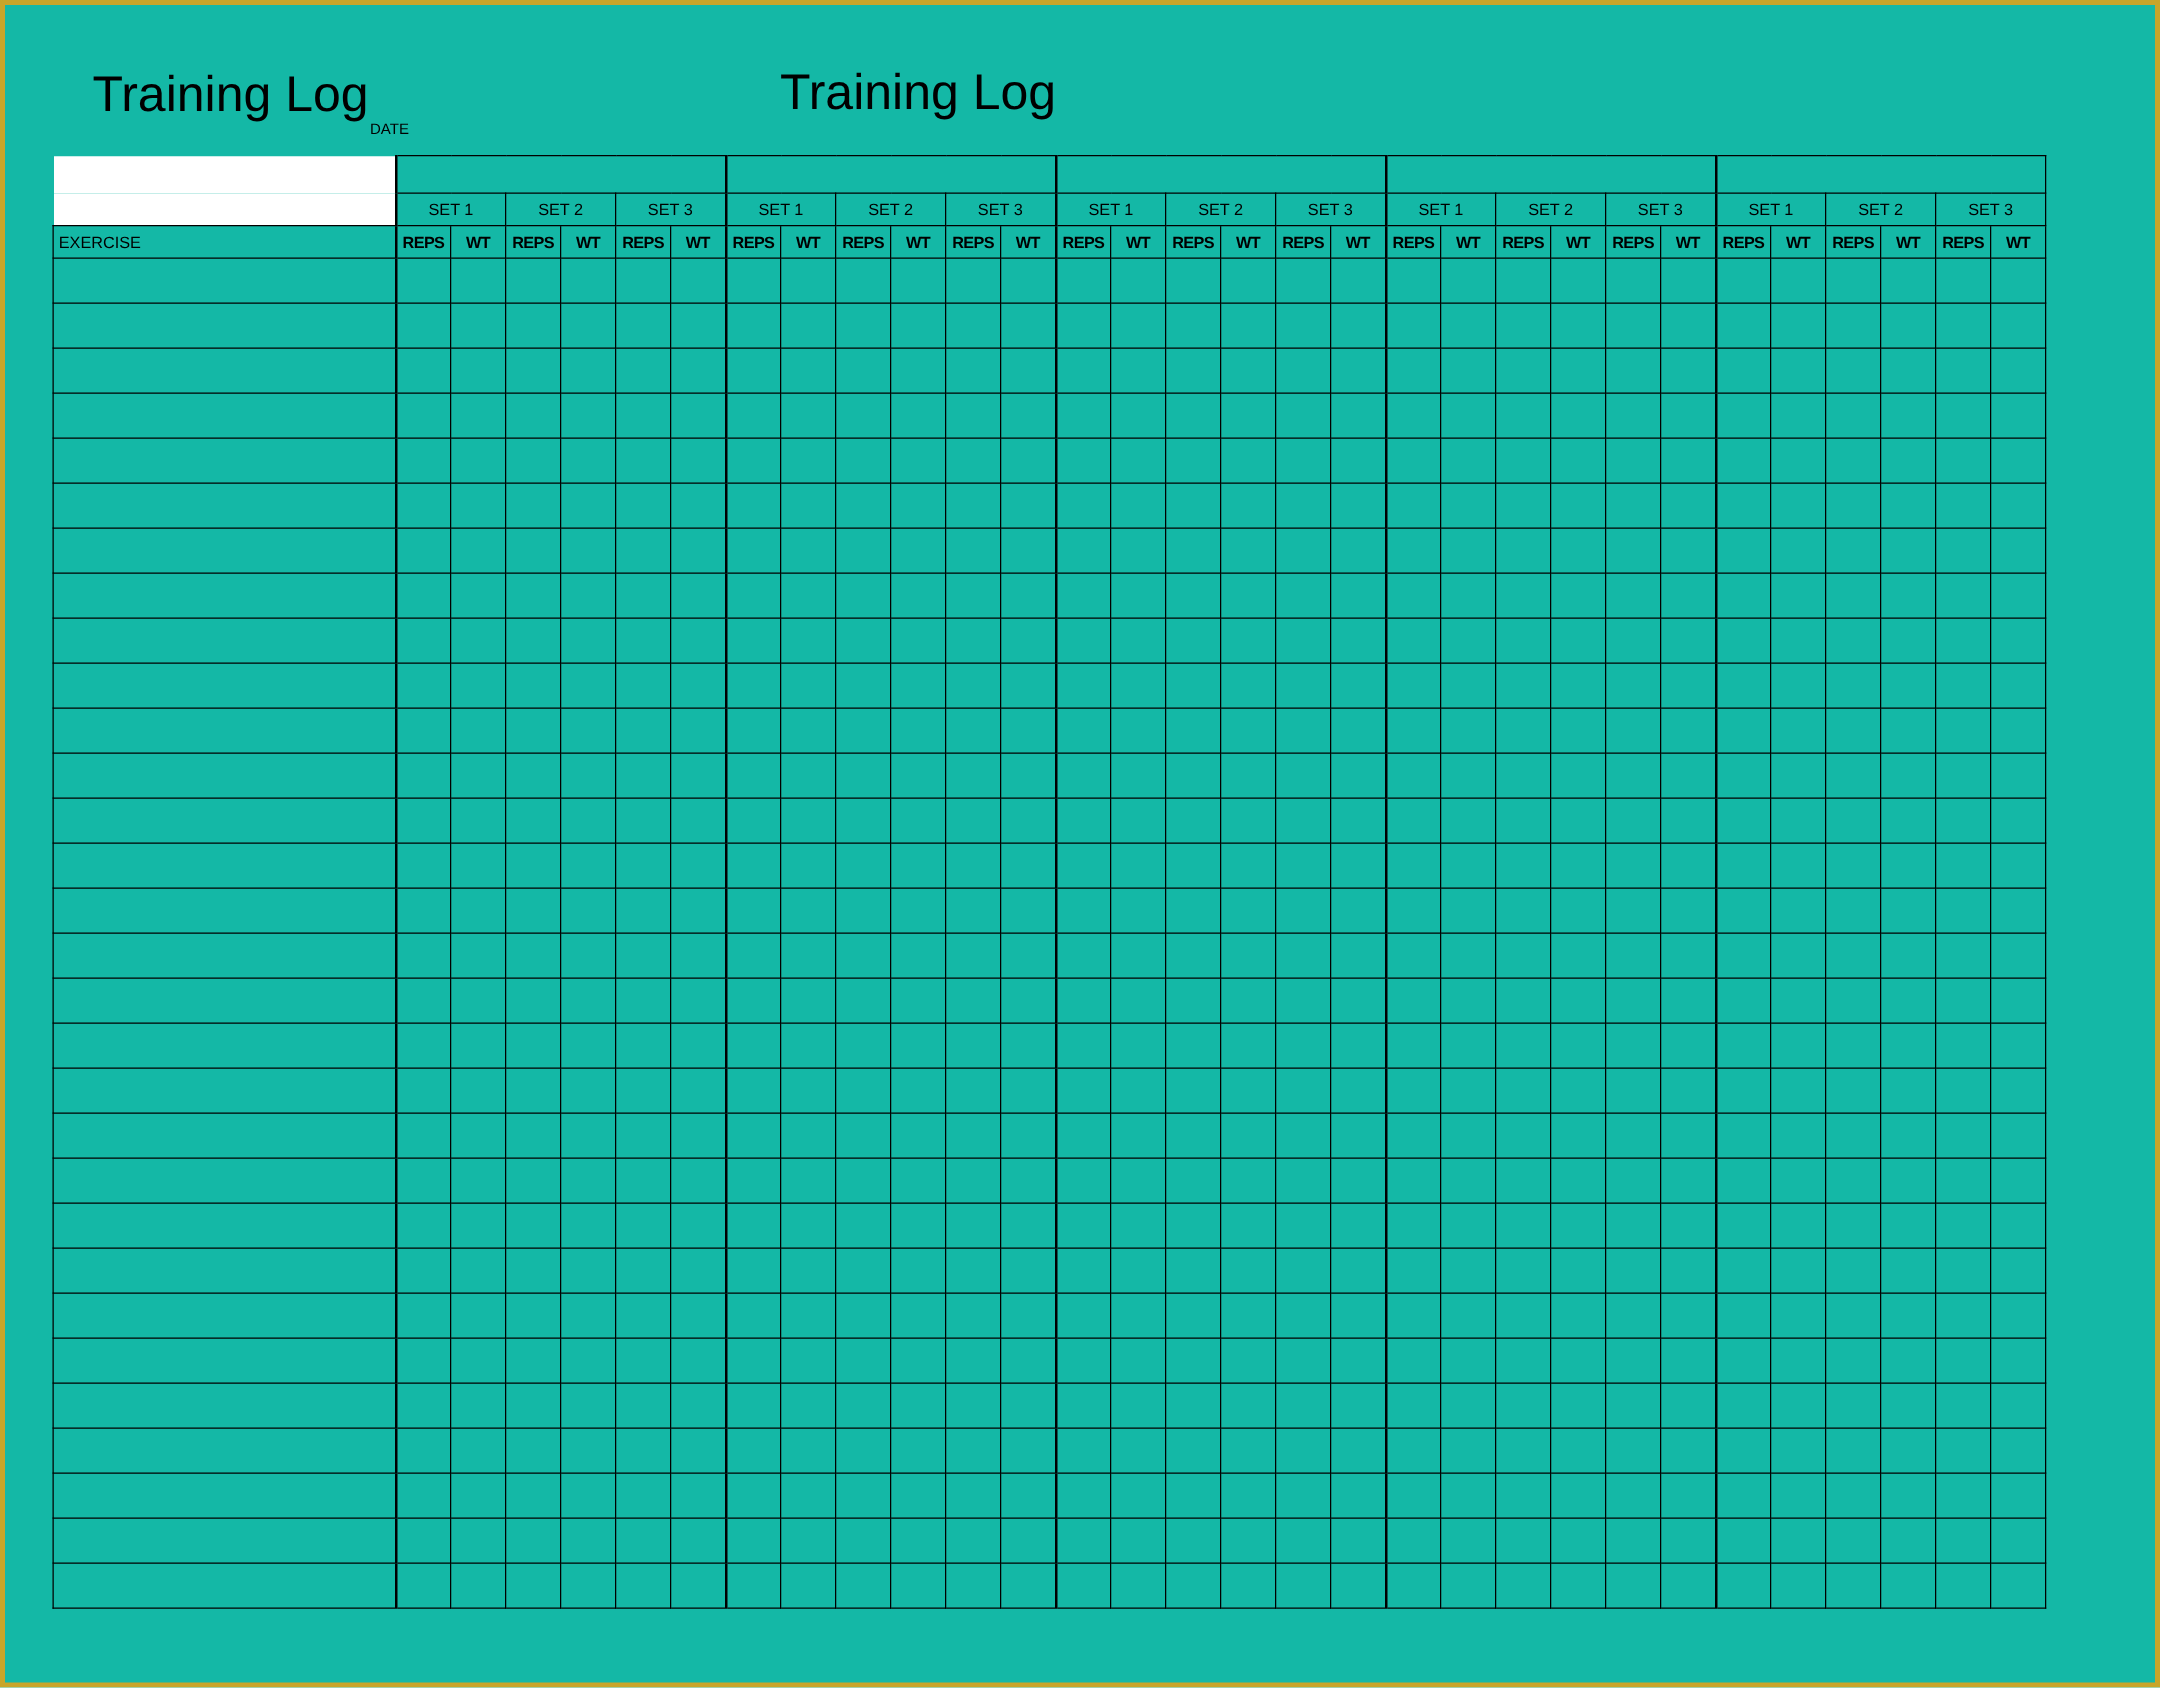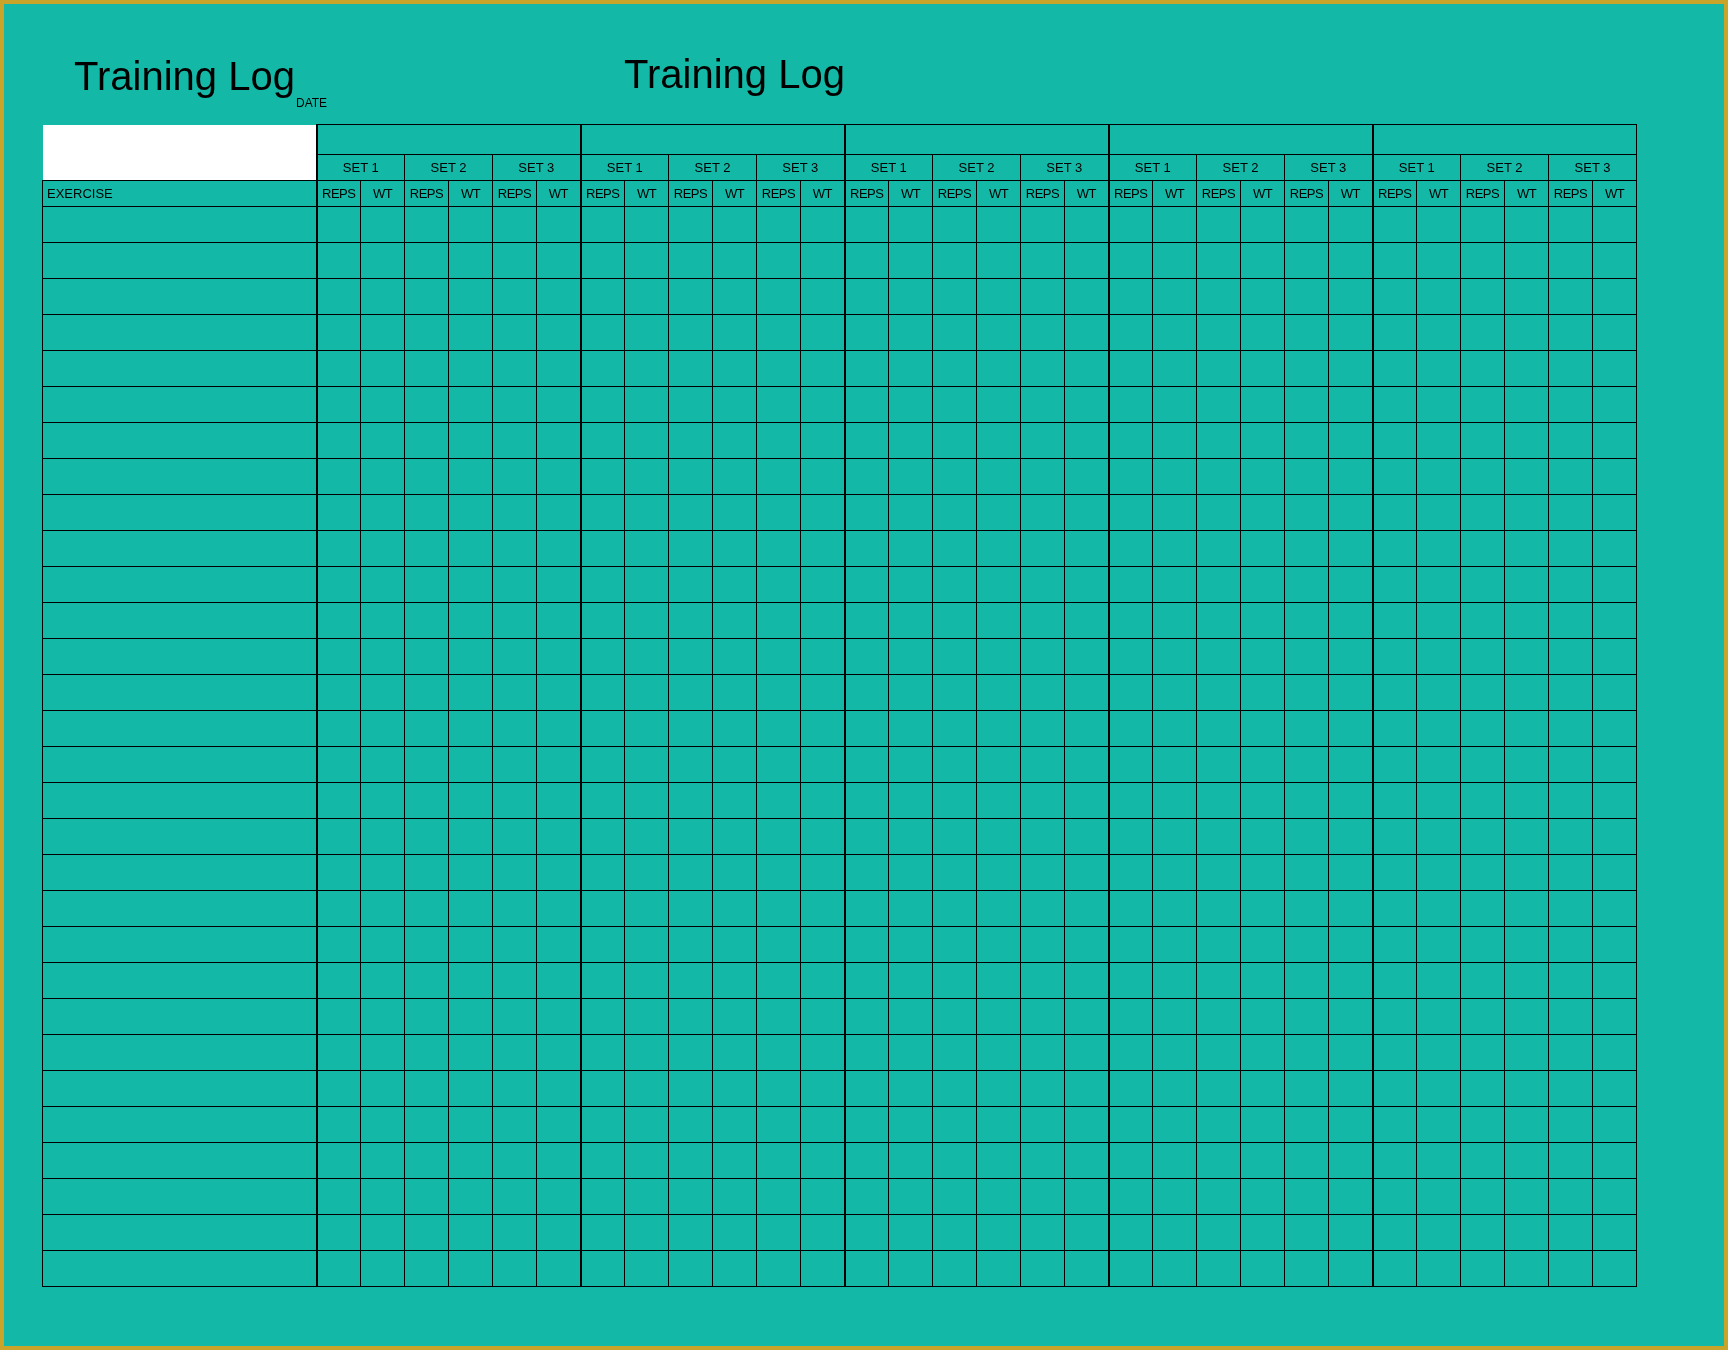--- a/index.html
+++ b/index.html
@@ -69,21 +69,21 @@
   .row-date { height: 30px; }
   .row-set  { height: 26px; }
   .row-rw   { height: 26px; }
   .row-body { height: 36px; }
 
   .noborder {
     border: none !important;
     background: #fff;
   }
   .set-th { font-size: 15px; font-weight: 400; }
-  .rw-th  { font-size: 13px; font-weight: 400; letter-spacing: -0.5px; }
+  .rw-th  { font-size: 13px; font-weight: 700; letter-spacing: -0.5px; }
   .exercise-label {
     text-align: left !important;
     padding-left: 4px !important;
     font-size: 20px;
     font-weight: 400;
   }
   .day-sep-left { border-left: 2.5px solid #000 !important; }
 </style>
 </head>
 <body>

